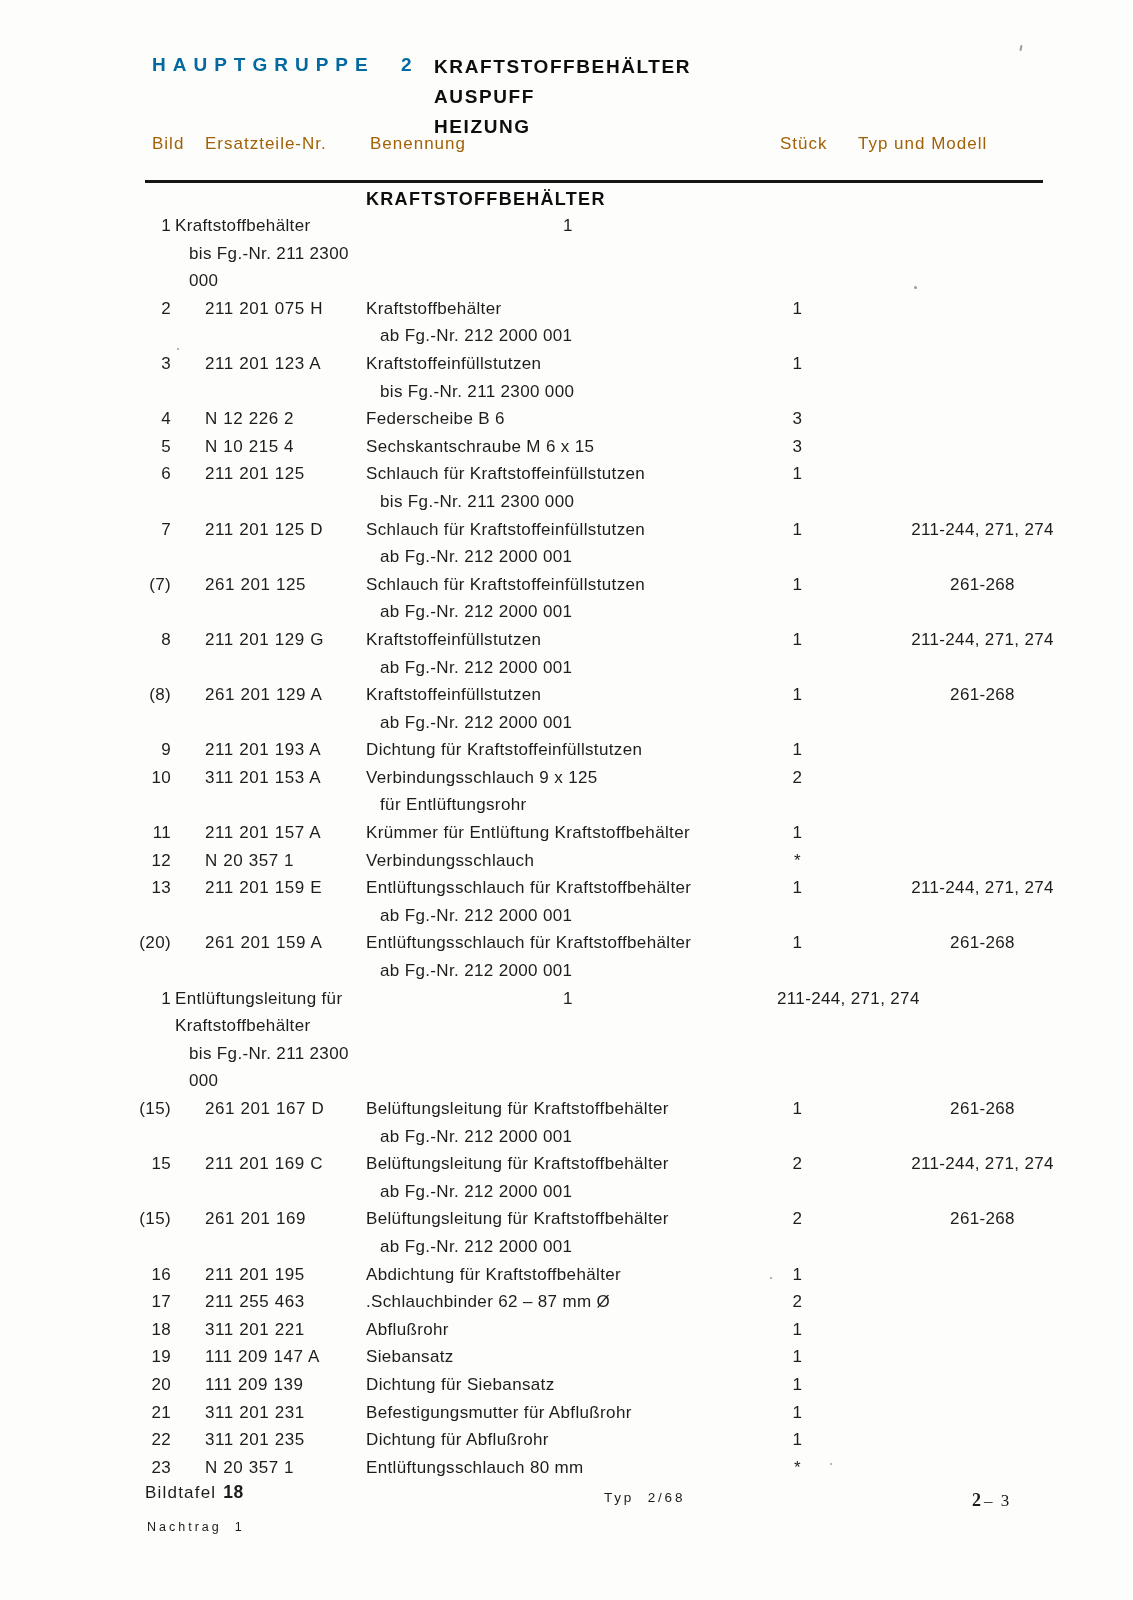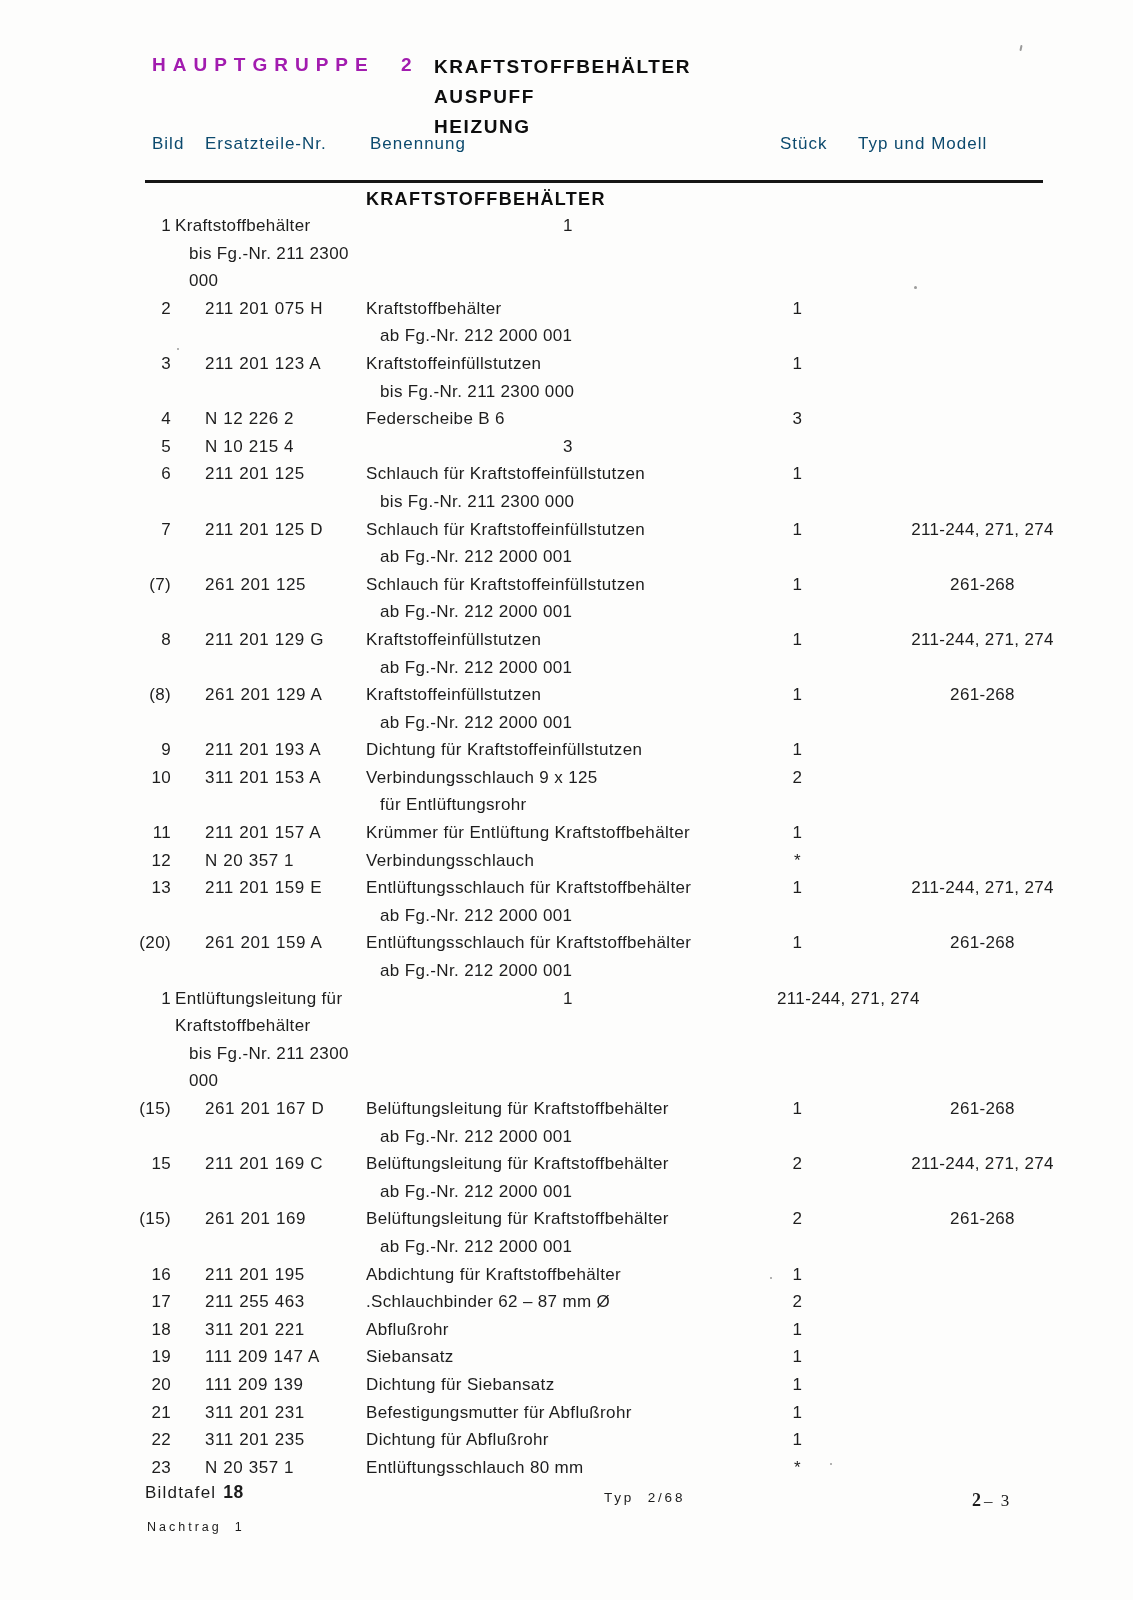--- a/index.html
+++ b/index.html
@@ -6,28 +6,28 @@
   .sheet{
     position:relative;width:1133px;height:1600px;margin:0 auto;
     background:#fdfdfc;color:#1b1b1b;overflow:hidden;
     font-family:"Liberation Sans","DejaVu Sans",sans-serif;
     -webkit-font-smoothing:antialiased;
   }
   
   .group-label{
     position:absolute;left:152px;top:54px;
     font-size:19px;font-weight:700;letter-spacing:7px;word-spacing:14px;
-    white-space:pre;color:#a21caf;
+    white-space:pre;color:#0369a1;
   }
   .titles{
     position:absolute;left:434px;top:52px;
     font-size:19px;font-weight:700;letter-spacing:1.6px;line-height:30px;color:#0e0e0e;
   }
   
-  .colhead span{position:absolute;top:134px;font-size:17px;letter-spacing:1px;color:#0c4a6e;}
+  .colhead span{position:absolute;top:134px;font-size:17px;letter-spacing:1px;color:#a16207;}
   .ch-bild{left:152px;} .ch-nr{left:205px;} .ch-name{left:370px;}
   .ch-qty{left:780px;} .ch-typ{left:858px;}
   .rule{position:absolute;left:145px;top:180px;width:898px;height:3px;background:#161616;}
   
   .section-title{
     position:absolute;left:366px;top:189px;
     font-size:18px;font-weight:700;letter-spacing:1.3px;color:#0e0e0e;
   }
   
   .rows{position:absolute;left:0;top:212px;width:1133px;}
@@ -121,20 +121,24 @@
       <div class="name-main">Federscheibe B 6</div>
 
     </div>
     <div class="c-qty">3</div>
     <div class="c-typ"></div>
   </div>
 
   <div class="row">
     <div class="c-bild">5</div>
     <div class="c-nr">N 10 215 4</div>
+    <div class="c-name">
+      <div class="name-main">Sechskantschraube M 6 x 15</div>
+
+    </div>
     <div class="c-qty">3</div>
     <div class="c-typ"></div>
   </div>
 
   <div class="row">
     <div class="c-bild">6</div>
     <div class="c-nr">211 201 125</div>
     <div class="c-name">
       <div class="name-main">Schlauch für Kraftstoffeinfüllstutzen</div>
       <div class="name-sub">bis Fg.-Nr. 211 2300 000</div>

